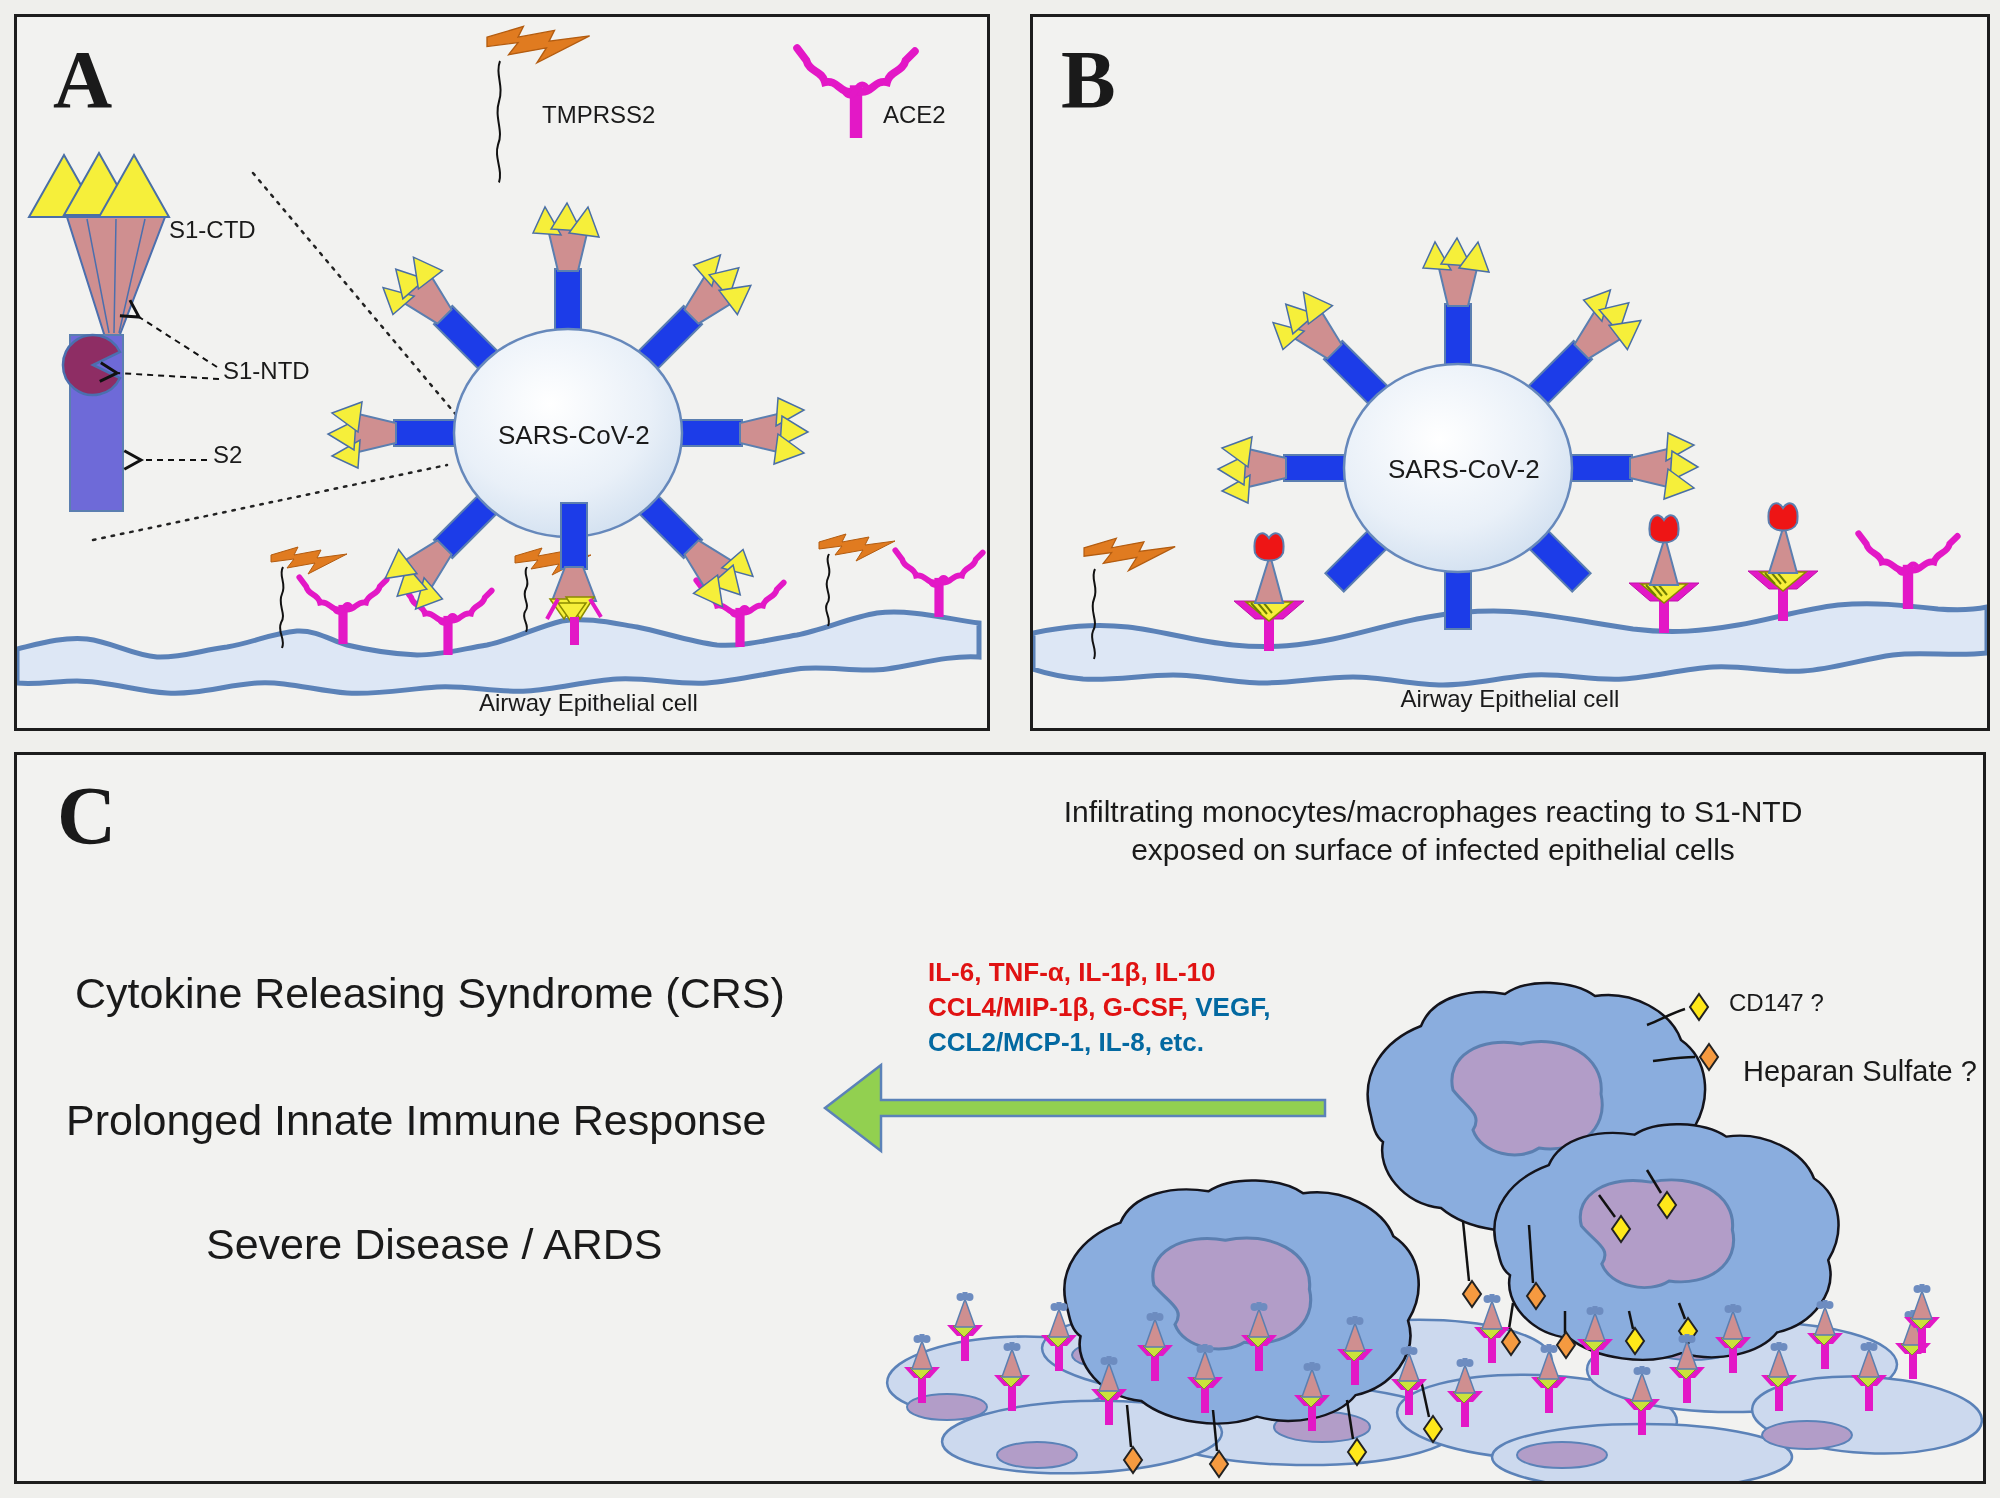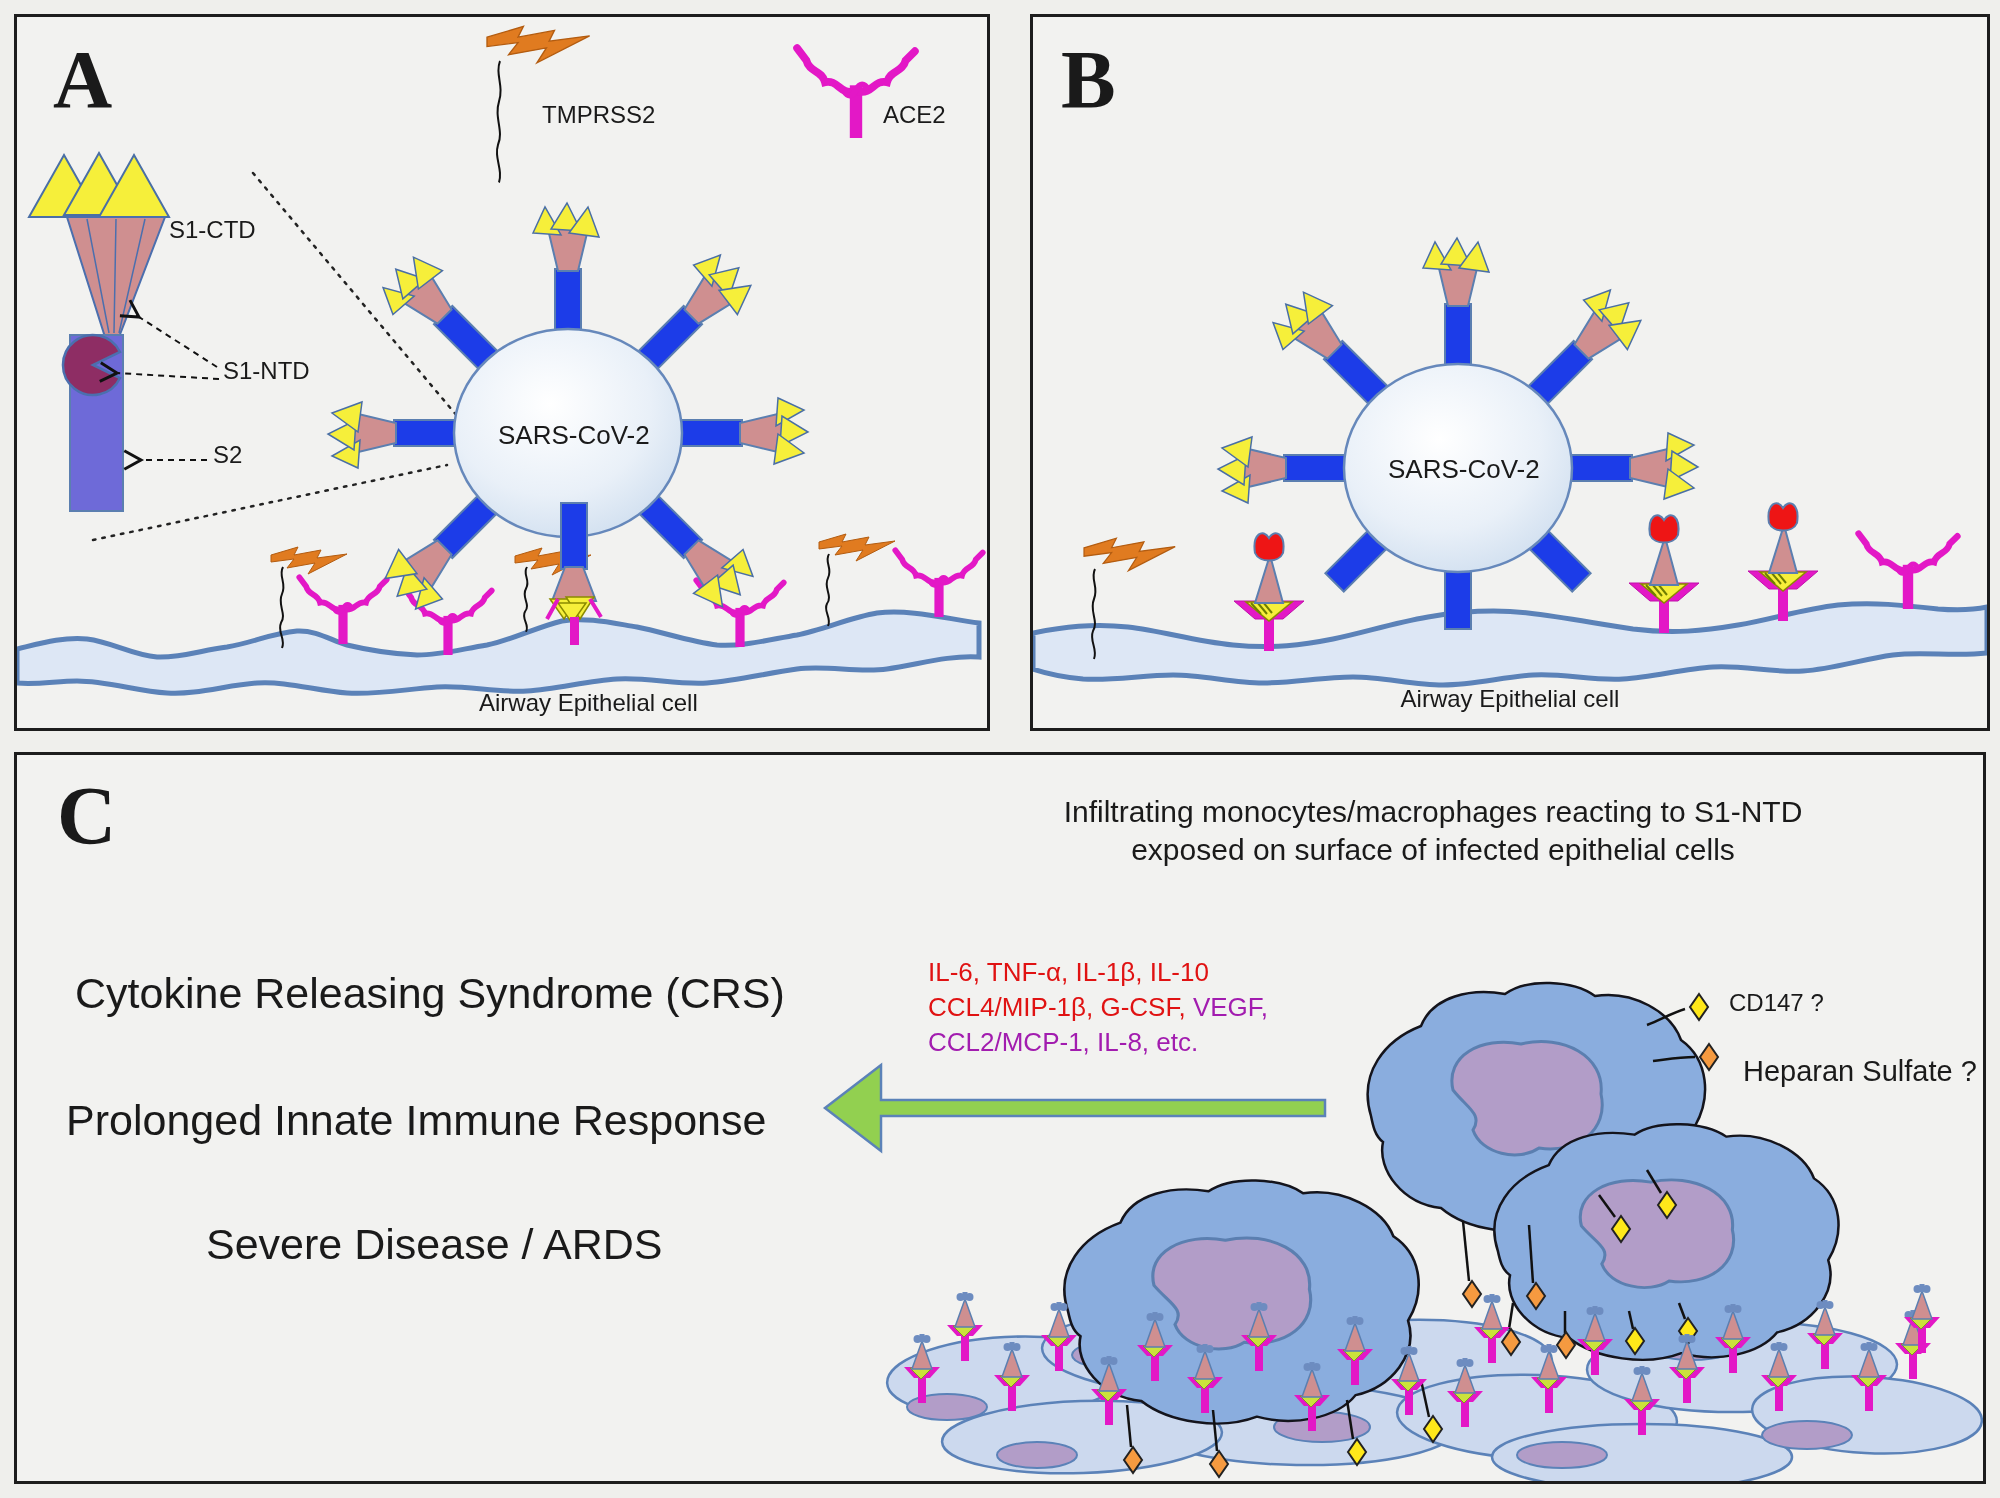--- a/index.html
+++ b/index.html
@@ -8,23 +8,23 @@
   .panel{position:absolute;background:#f2f2f0;border:3px solid #1d1d1d;box-sizing:border-box;}
   #panel-a{left:14px;top:14px;width:976px;height:717px;}
   #panel-b{left:1030px;top:14px;width:960px;height:717px;}
   #panel-c{left:14px;top:752px;width:1972px;height:732px;}
   .panel svg{position:absolute;left:0;top:0;}
   .lbl{position:absolute;white-space:nowrap;line-height:1.15;}
   .panel-letter{font-family:"Liberation Serif",serif;font-weight:bold;font-size:82px;line-height:1;}
   .t30{font-size:24px;}
   .center{text-align:center;}
   .outcome{font-size:43px;}
-  .cyto{font-size:26px;font-weight:normal;line-height:35px;}
+  .cyto{font-size:26px;font-weight:bold;line-height:35px;}
   .cyto .red{color:#e01212;}
-  .cyto .blk{color:#a21caf;}
+  .cyto .blk{color:#0369a1;}
   .titleblock{font-size:30px;text-align:center;line-height:38px;}
 </style>
 </head>
 <body>
 
 <svg width="0" height="0" style="position:absolute" aria-hidden="true">
   <defs>
     <radialGradient id="vgrad" cx="42%" cy="36%" r="80%">
       <stop offset="0%" stop-color="#ffffff"></stop>
       <stop offset="55%" stop-color="#e9f0f8"></stop>

